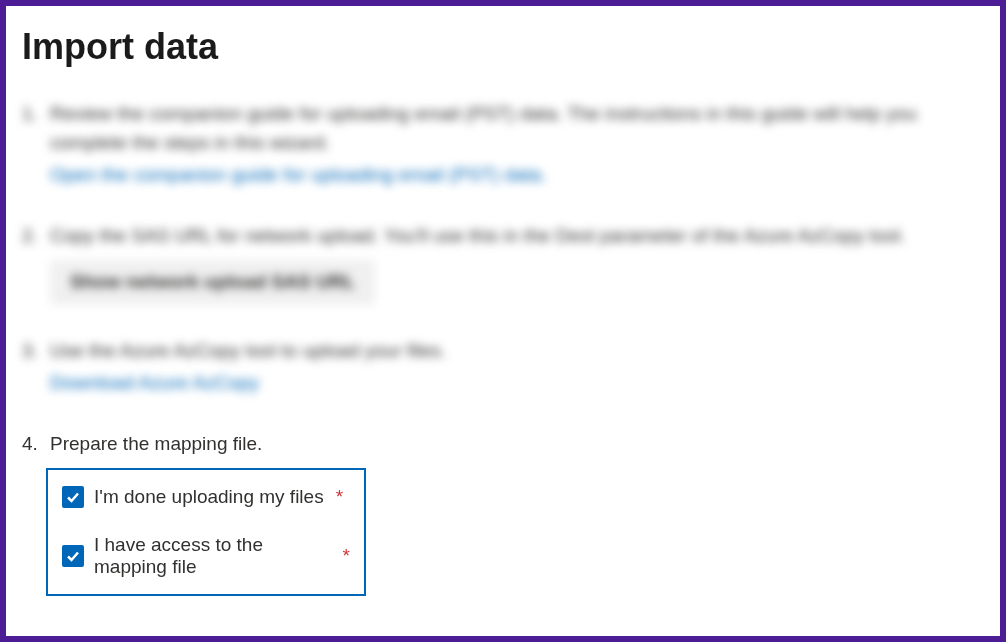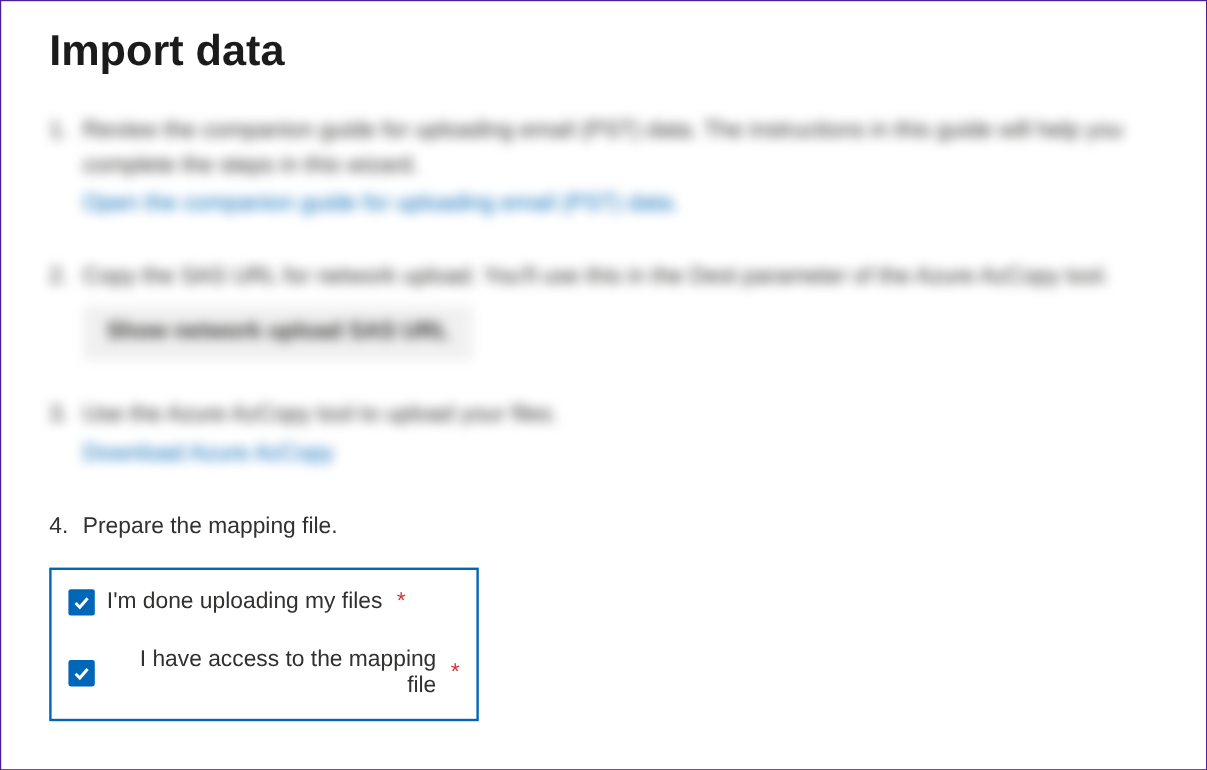--- a/index.html
+++ b/index.html
@@ -4,24 +4,24 @@
   <style>
     * { box-sizing: border-box; margin: 0; padding: 0; }
     body {
       font-family: "Segoe UI", -apple-system, sans-serif;
       background: #fff;
       padding: 0;
       width: 1006px;
       height: 642px;
     }
     .container {
-      border: 1px solid #4c1d95;
+      border: 6px solid #4c1d95;
       width: 1006px;
       height: 642px;
-      padding: 20px 40px;
+      padding: 20px 16px;
       position: relative;
     }
     .page-title {
       font-size: 36px;
       font-weight: 700;
       color: #1b1b1b;
       margin-bottom: 28px;
     }
     .steps {
       list-style: none;
@@ -60,32 +60,31 @@
     }
     .step-text { display: block; margin-top: 32px; }
     .link { color: #0067b8; display: inline-block; margin-top: 4px; }
 
     .highlight-box {
       border: 2px solid #0067b8;
       padding: 16px 14px 16px 14px;
       position: absolute;
       left: 40px;
       bottom: 40px;
-      width: 358px;
+      width: 320px;
     }
     .checkbox-row {
       display: flex;
       align-items: center;
       gap: 10px;
       font-size: 19px;
       color: #323130;
     }
     .checkbox-row + .checkbox-row {
       margin-top: 26px;
-      text-align: right;
     }
     .checkbox {
       width: 22px;
       height: 22px;
       background: #0067b8;
       border-radius: 2px;
       display: flex;
       align-items: center;
       justify-content: center;
       flex-shrink: 0;

